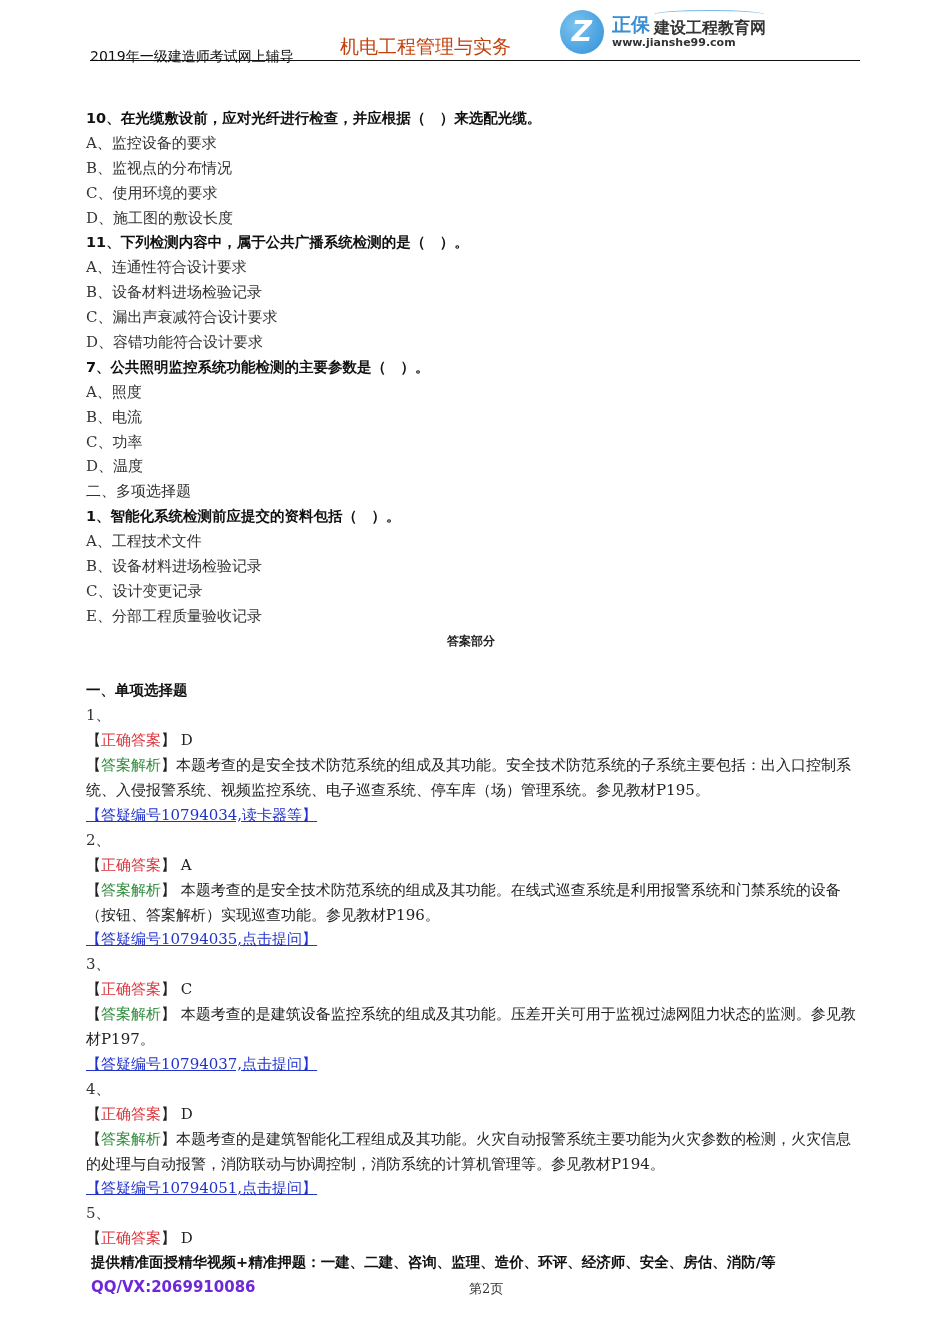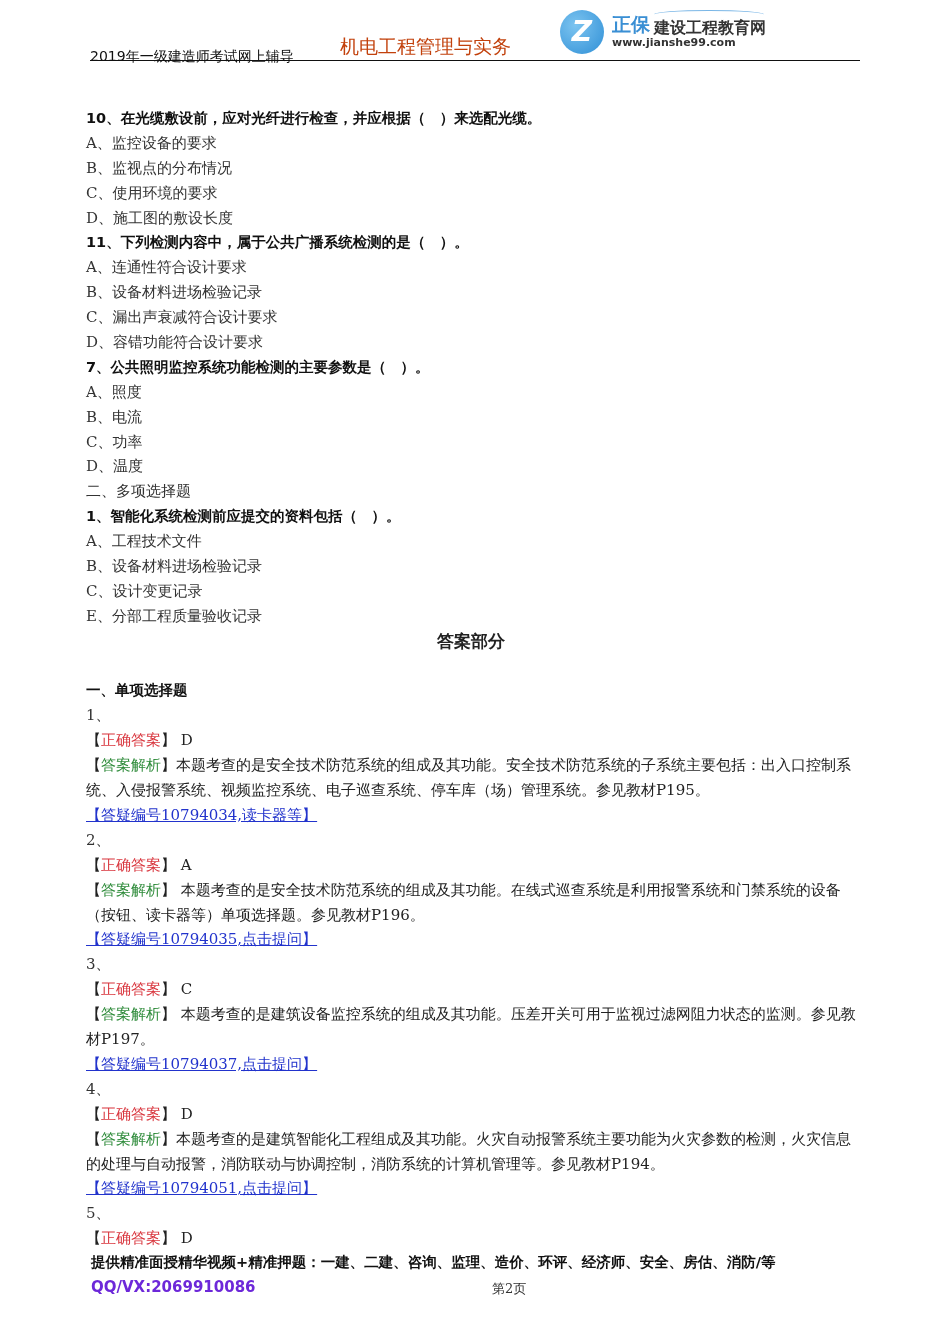--- a/index.html
+++ b/index.html
@@ -15,29 +15,29 @@
             font-size: 28px; line-height: 44px; text-align: center; font-family: "DejaVu Sans", sans-serif; font-style: italic; }
   .logo-brand { position: absolute; left: 52px; top: 4px; font-size: 19px; color: #3a8fd4; font-family: Liberation Sans, sans-serif; font-weight: bold; }
   .logo-sub { position: absolute; left: 94px; top: 10px; font-size: 16px; color: #333; font-weight: bold; font-family: "DejaVu Sans", sans-serif; }
   .logo-url { position: absolute; left: 52px; top: 28px; font-size: 11px; color: #333; font-weight: bold; font-family: "DejaVu Sans", sans-serif; }
   .logo-arc { position: absolute; left: 94px; top: 2px; width: 110px; height: 8px; border-top: 1.5px solid #7ab6e6; border-radius: 50% 50% 0 0; }
 
   .content { position: absolute; left: 86px; top: 74px; width: 770px; margin-top: 32px; }
   .line { height: 24.9px; line-height: 24.9px; font-size: 15px; white-space: nowrap; }
   .q { font-weight: bold; font-family: "DejaVu Sans", sans-serif; color: #111; font-size: 14.5px; }
   .opt { color: #333; }
-  .center { text-align: center; font-weight: bold; font-family: "DejaVu Sans", sans-serif; font-size: 17px; }
+  .center { text-align: center; font-weight: bold; font-family: "DejaVu Sans", sans-serif; font-size: 12px; }
   .blank { height: 24.9px; }
   .red { color: #d9363e; }
   .green { color: #2e8b3a; }
   .link { color: #2233cc; text-decoration: underline; }
   .para { font-size: 15px; line-height: 24.9px; white-space: normal; }
   .footer-1 { position: absolute; left: 91px; top: 1253px; font-size: 14.5px; font-weight: bold; font-family: "DejaVu Sans", sans-serif; color: #111; white-space: nowrap; }
   .footer-2 { position: absolute; left: 91px; top: 1278px; font-size: 15px; font-weight: bold; font-family: "DejaVu Sans", sans-serif; color: #6d28d9; }
-  .page-no { position: absolute; left: 492px; top: 1280px; font-size: 13px; color: #333; }
+  .page-no { position: absolute; left: 469px; top: 1280px; font-size: 13px; color: #333; }
 </style>
 </head>
 <body>
 
 <div class="header">
   <span class="hdr-left">2019年一级建造师考试网上辅导</span>
   <span class="hdr-title">机电工程管理与实务</span>
   <div class="logo">
     <div class="logo-circle"></div>
     <div class="logo-z">Z</div>
@@ -79,21 +79,21 @@
   <div class="blank"></div>
   <div class="line q">一、单项选择题</div>
 
   <div class="line opt">1、</div>
   <div class="line">【<span class="red">正确答案</span>】 <span>D</span></div>
   <div class="para">【<span class="green">答案解析</span>】<span>本题考查的是安全技术防范系统的组成及其功能。安全技术防范系统的子系统主要包括：出入口控制系统、入侵报警系统、视频监控系统、电子巡查系统、停车库（场）管理系统。参见教材P195。</span></div>
   <div class="line"><span class="link">【答疑编号10794034,读卡器等】</span></div>
 
   <div class="line opt">2、</div>
   <div class="line">【<span class="red">正确答案</span>】 <span>A</span></div>
-  <div class="para">【<span class="green">答案解析</span>】 <span>本题考查的是安全技术防范系统的组成及其功能。在线式巡查系统是利用报警系统和门禁系统的设备（按钮、读卡器等）单项选择题。参见教材P196。</span></div>
+  <div class="para">【<span class="green">答案解析</span>】 <span>本题考查的是安全技术防范系统的组成及其功能。在线式巡查系统是利用报警系统和门禁系统的设备（按钮、答案解析）实现巡查功能。参见教材P196。</span></div>
   <div class="line"><span class="link">【答疑编号10794035,点击提问】</span></div>
 
   <div class="line opt">3、</div>
   <div class="line">【<span class="red">正确答案</span>】 <span>C</span></div>
   <div class="para">【<span class="green">答案解析</span>】 <span>本题考查的是建筑设备监控系统的组成及其功能。压差开关可用于监视过滤网阻力状态的监测。参见教材P197。</span></div>
   <div class="line"><span class="link">【答疑编号10794037,点击提问】</span></div>
 
   <div class="line opt">4、</div>
   <div class="line">【<span class="red">正确答案</span>】 <span>D</span></div>
   <div class="para">【<span class="green">答案解析</span>】<span>本题考查的是建筑智能化工程组成及其功能。火灾自动报警系统主要功能为火灾参数的检测，火灾信息的处理与自动报警，消防联动与协调控制，消防系统的计算机管理等。参见教材P194。</span></div>

